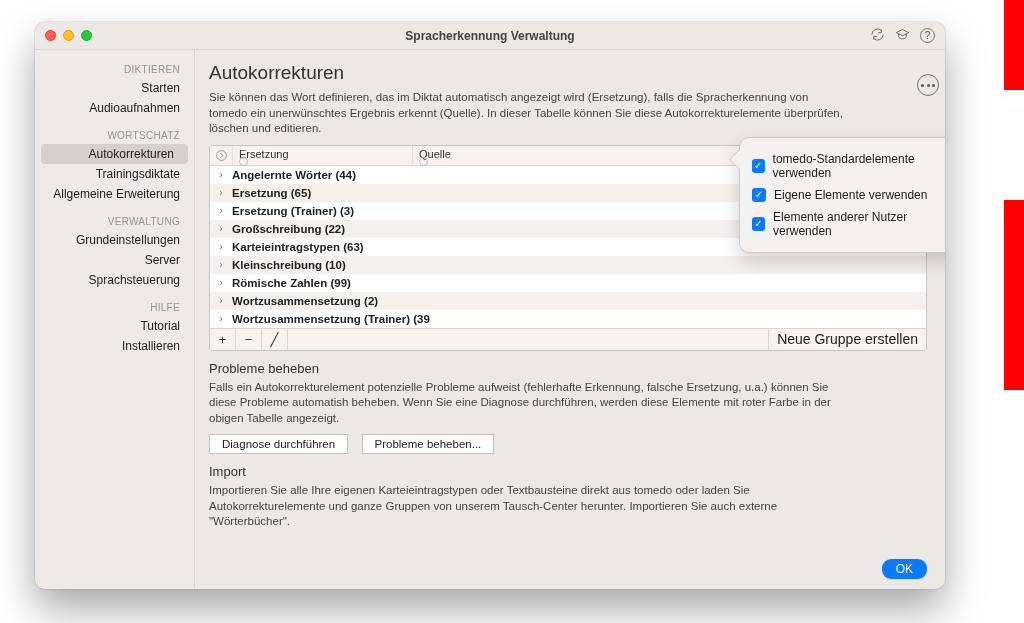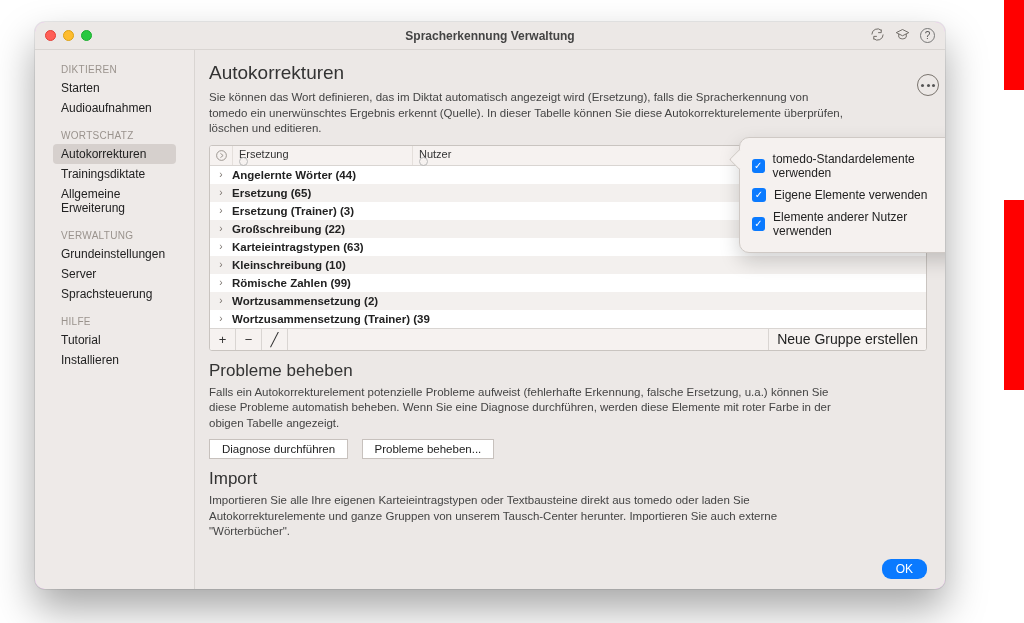--- a/index.html
+++ b/index.html
@@ -18,29 +18,29 @@
   .dot { width:11px; height:11px; border-radius:50%; }
   .dot.red{background:#ff5f57;border:1px solid #e34037;}
   .dot.yellow{background:#febc2e;border:1px solid #dca112;}
   .dot.green{background:#28c840;border:1px solid #1dad30;}
   .titlebar .title{position:absolute; left:0; right:0; text-align:center; font-size:12px; font-weight:600; color:#444;}
   .titlebar .tb-icons { margin-left:auto; display:flex; gap:10px; align-items:center; color:#6a6560;}
   .tb-icons svg{width:15px;height:15px;stroke:#6a6560;fill:none;stroke-width:1.5;}
   .tb-icons .help{width:15px;height:15px;border:1.4px solid #777;border-radius:50%;display:flex;align-items:center;justify-content:center;font-size:10px;color:#555;}
 
   .body { display:flex; height:calc(100% - 28px); }
-  .sidebar { width:160px; background:#eeeae8; padding:10px 12px; border-right:1px solid #d9d5d2; overflow:auto;}
+  .sidebar { width:160px; background:#eeeae8; padding:10px 0; border-right:1px solid #d9d5d2; overflow:auto;text-align:right;}
   .side-group { margin-bottom:8px; }
   .side-head { font-size:10px; letter-spacing:0.3px; color:#9a938d; padding:4px 14px 3px;}
   .side-item { padding:3px 14px; font-size:12px; color:#222; cursor:default;}
   .side-item.active { background:#d6d0cd; border-radius:4px; margin:0 6px; padding-left:8px;}
 
   .main { flex:1; background:#ece8e6; overflow:auto; padding:12px 18px 10px 14px; position:relative;}
   .section-h1 { font-size:19px; font-weight:400; color:#333; margin-bottom:6px;}
-  .section-h2 { font-size:17px; font-weight:400; color:#333; margin:10px 0 4px;}
+  .section-h2 { font-size:13px; font-weight:400; color:#333; margin:10px 0 4px;}
   .desc { font-size:11.5px; color:#444; line-height:1.35; margin-bottom:8px; max-width:640px;}
 
   .table-wrap { border:1px solid #c9c4c0; background:#fff; border-radius:3px; overflow:hidden;}
   .thead { display:flex; align-items:center; height:20px; background:#f6f2f0; border-bottom:1px solid #d9d5d2; font-size:11px; color:#333;}
   .thead .th-arrow{width:22px;display:flex;align-items:center;justify-content:center;}
   .thead .th-arrow svg{width:13px;height:13px;stroke:#8a847e;fill:none;stroke-width:1.5;}
   .thead .col{padding:0 6px;border-left:1px solid #e4dfdb; height:100%; display:flex; align-items:flex-start; padding-top:2px; position:relative;text-align:right;}
   .thead .col .asc{font-size:8px;color:#888;position:absolute;right:6px;top:5px;}
   .thead .col .sub{position:absolute;bottom:-1px;left:6px;width:9px;height:9px;border:1px solid #bbb;border-radius:50%;}
   .c1{width:180px}.c2{flex:1}.c3{width:160px}
@@ -145,20 +145,25 @@
             <div class="th-arrow">
                 <svg viewBox="0 0 24 24">
                   <circle cx="12" cy="12" r="9"></circle>
                   <path d="M10 8l5 4-5 4"></path>
                 </svg>
               </div>
             <div class="col c1">
                 <span>Ersetzung</span>
                 <span class="sub"></span>
               </div>
+            <div class="col c2">
+                <span>Quelle</span>
+                <span class="asc">^</span>
+                <span class="sub"></span>
+              </div>
             <div class="col c3">
                 <span>Nutzer</span>
                 <span class="sub"></span>
               </div>
           </div>
           <div class="tbody" id="tbody">
               <div class="row">
                 <div class="chev">›</div>
                 <div class="label">Angelernte Wörter (44)</div>
               </div>

